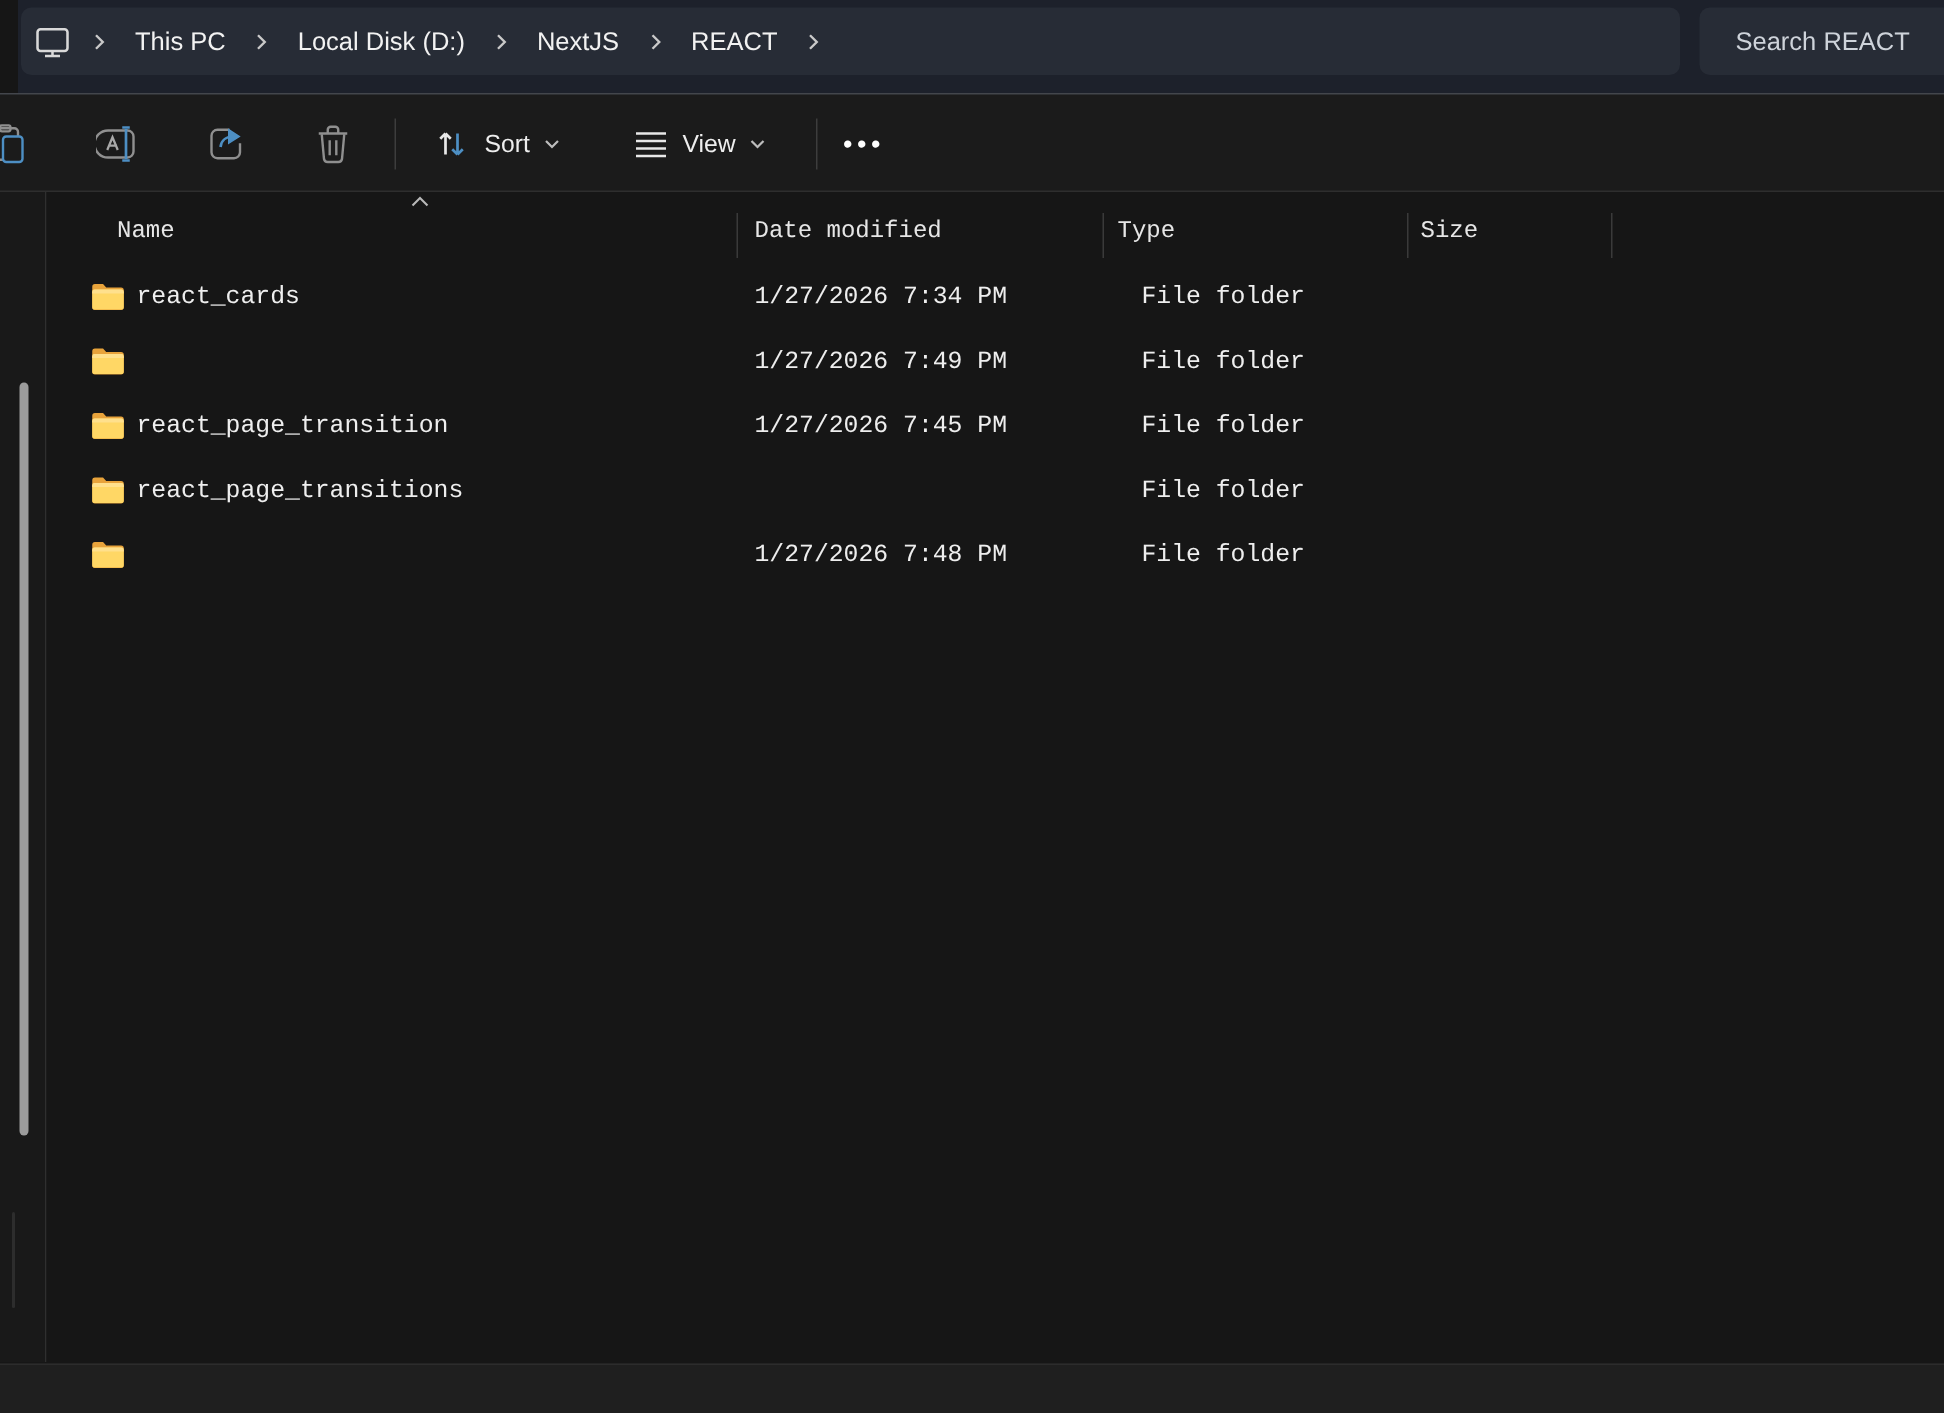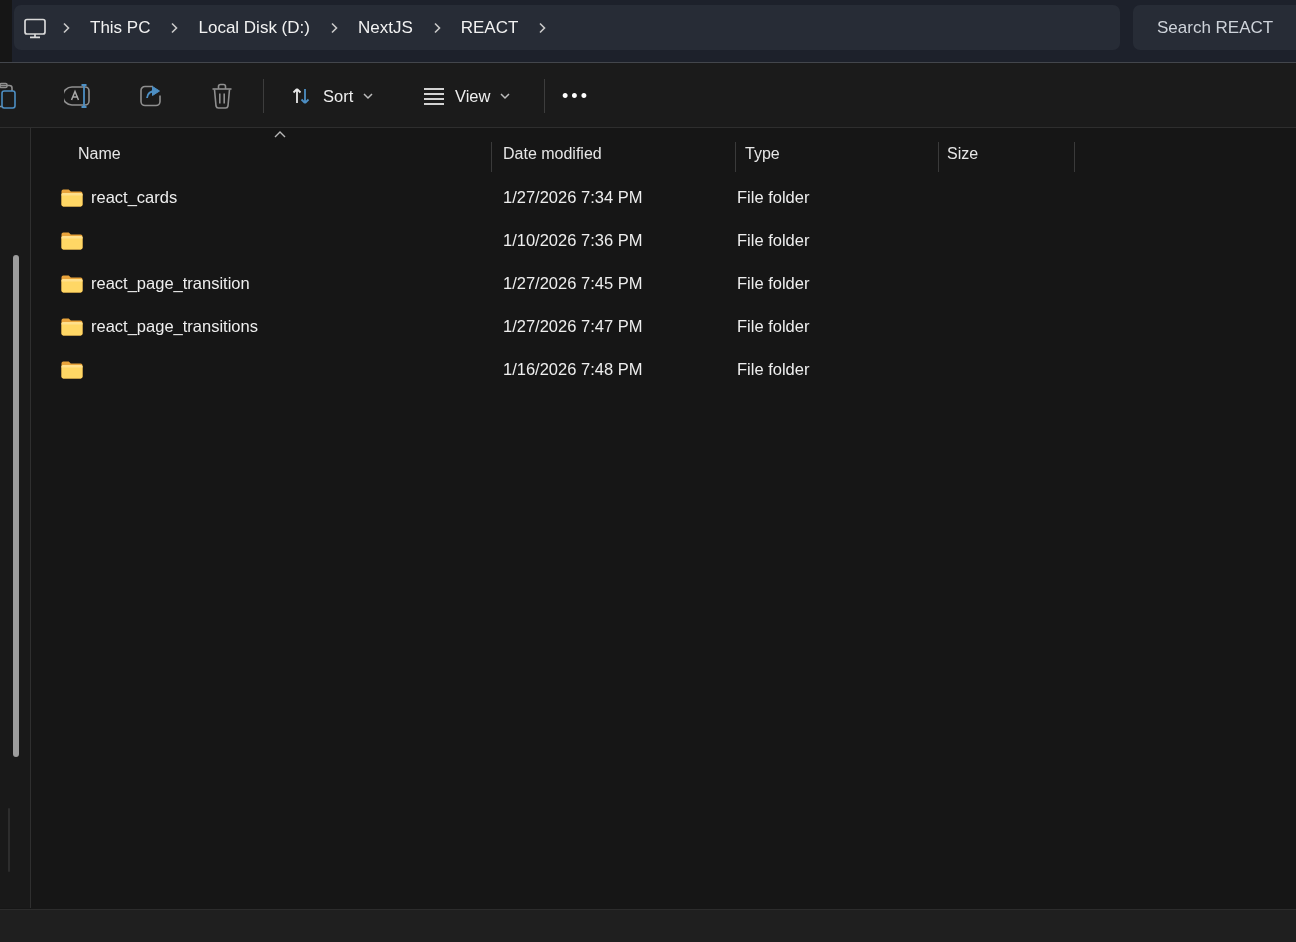--- a/index.html
+++ b/index.html
@@ -69,35 +69,36 @@
     position:absolute; left:13px; top:127px; width:6px; height:502px;
     background:#9c9c9c; border-radius:3px;
   }
   .nav-partial-item {
     position:absolute; left:8px; top:680px; width:2px; height:64px;
     background:#2d2d2d; border-radius:2px;
   }
   .listpane {
     position:absolute; left:31px; top:128px; width:1265px; height:780px;
     background:#161616;
+    font-family:Liberation Mono, monospace;
   }
   .sort-caret {
     position:absolute; left:241px; top:1px; width:16px; height:10px;
     color:#b9b9b9;
   }
   .col-header-row { position:absolute; left:0; top:10px; width:1265px; height:36px; }
   .col-sep { position:absolute; top:4px; width:1px; height:30px; background:#3a3a3a; }
   .col-label { position:absolute; top:7px; font-size:16px; color:#e6e6e6; white-space:nowrap; }
   .file-list { position:absolute; left:0; top:48px; width:1265px; }
   .file-row { position:relative; height:43px; }
   .cell { position:absolute; top:0; height:43px; display:flex; align-items:center; font-size:16.5px; color:#eeeeee; white-space:nowrap; }
   .cell-icon { left:29px; width:26px; }
   .cell-name { left:60px; }
   .cell-date { left:472px; }
-  .cell-type { left:706px;text-align:right; }
+  .cell-type { left:730px;text-align:right; }
   
   .statusbar {
     position:absolute; left:0; top:909px; width:1296px; height:33px;
     background:#1f1f1f; border-top:1px solid #2c2c2c;
   }
   svg { display:block; }
 </style>
 </head>
 <body>
 
@@ -271,21 +272,21 @@
   </div>
 
   <div class="file-row">
     <span class="cell cell-icon">
       <svg width="24" height="20" viewBox="0 0 24 20">
         <path d="M1.5 3.2 a1.8 1.8 0 0 1 1.8 -1.8 h5.4 l2.1 2.2 h9.9 a1.8 1.8 0 0 1 1.8 1.8 v11.4 a1.8 1.8 0 0 1 -1.8 1.8 h-17.4 a1.8 1.8 0 0 1 -1.8 -1.8 Z" fill="#e8a33b"></path>
         <path d="M1.5 6.6 a1.6 1.6 0 0 1 1.6 -1.6 h17.8 a1.6 1.6 0 0 1 1.6 1.6 v10 a1.8 1.8 0 0 1 -1.8 1.8 h-17.4 a1.8 1.8 0 0 1 -1.8 -1.8 Z" fill="#ffd765"></path>
         <path d="M1.5 6.6 a1.6 1.6 0 0 1 1.6 -1.6 h17.8 a1.6 1.6 0 0 1 1.6 1.6 v1 h-21 Z" fill="#ffe08c"></path>
       </svg>
     </span>
-    <span class="cell cell-date">1/10/2026 7:36 PM</span>
+    <span class="cell cell-date">1/27/2026 7:49 PM</span>
     <span class="cell cell-type">File folder</span>
   </div>
 
   <div class="file-row">
     <span class="cell cell-icon">
       <svg width="24" height="20" viewBox="0 0 24 20">
         <path d="M1.5 3.2 a1.8 1.8 0 0 1 1.8 -1.8 h5.4 l2.1 2.2 h9.9 a1.8 1.8 0 0 1 1.8 1.8 v11.4 a1.8 1.8 0 0 1 -1.8 1.8 h-17.4 a1.8 1.8 0 0 1 -1.8 -1.8 Z" fill="#e8a33b"></path>
         <path d="M1.5 6.6 a1.6 1.6 0 0 1 1.6 -1.6 h17.8 a1.6 1.6 0 0 1 1.6 1.6 v10 a1.8 1.8 0 0 1 -1.8 1.8 h-17.4 a1.8 1.8 0 0 1 -1.8 -1.8 Z" fill="#ffd765"></path>
         <path d="M1.5 6.6 a1.6 1.6 0 0 1 1.6 -1.6 h17.8 a1.6 1.6 0 0 1 1.6 1.6 v1 h-21 Z" fill="#ffe08c"></path>
       </svg>
@@ -297,31 +298,30 @@
 
   <div class="file-row">
     <span class="cell cell-icon">
       <svg width="24" height="20" viewBox="0 0 24 20">
         <path d="M1.5 3.2 a1.8 1.8 0 0 1 1.8 -1.8 h5.4 l2.1 2.2 h9.9 a1.8 1.8 0 0 1 1.8 1.8 v11.4 a1.8 1.8 0 0 1 -1.8 1.8 h-17.4 a1.8 1.8 0 0 1 -1.8 -1.8 Z" fill="#e8a33b"></path>
         <path d="M1.5 6.6 a1.6 1.6 0 0 1 1.6 -1.6 h17.8 a1.6 1.6 0 0 1 1.6 1.6 v10 a1.8 1.8 0 0 1 -1.8 1.8 h-17.4 a1.8 1.8 0 0 1 -1.8 -1.8 Z" fill="#ffd765"></path>
         <path d="M1.5 6.6 a1.6 1.6 0 0 1 1.6 -1.6 h17.8 a1.6 1.6 0 0 1 1.6 1.6 v1 h-21 Z" fill="#ffe08c"></path>
       </svg>
     </span>
     <span class="cell cell-name">react_page_transitions</span>
-    <span class="cell cell-date">1/27/2026 7:47 PM</span>
-    <span class="cell cell-type">File folder</span>
-  </div>
-
-  <div class="file-row">
-    <span class="cell cell-icon">
-      <svg width="24" height="20" viewBox="0 0 24 20">
-        <path d="M1.5 3.2 a1.8 1.8 0 0 1 1.8 -1.8 h5.4 l2.1 2.2 h9.9 a1.8 1.8 0 0 1 1.8 1.8 v11.4 a1.8 1.8 0 0 1 -1.8 1.8 h-17.4 a1.8 1.8 0 0 1 -1.8 -1.8 Z" fill="#e8a33b"></path>
-        <path d="M1.5 6.6 a1.6 1.6 0 0 1 1.6 -1.6 h17.8 a1.6 1.6 0 0 1 1.6 1.6 v10 a1.8 1.8 0 0 1 -1.8 1.8 h-17.4 a1.8 1.8 0 0 1 -1.8 -1.8 Z" fill="#ffd765"></path>
-        <path d="M1.5 6.6 a1.6 1.6 0 0 1 1.6 -1.6 h17.8 a1.6 1.6 0 0 1 1.6 1.6 v1 h-21 Z" fill="#ffe08c"></path>
-      </svg>
-    </span>
-    <span class="cell cell-date">1/16/2026 7:48 PM</span>
+    <span class="cell cell-type">File folder</span>
+  </div>
+
+  <div class="file-row">
+    <span class="cell cell-icon">
+      <svg width="24" height="20" viewBox="0 0 24 20">
+        <path d="M1.5 3.2 a1.8 1.8 0 0 1 1.8 -1.8 h5.4 l2.1 2.2 h9.9 a1.8 1.8 0 0 1 1.8 1.8 v11.4 a1.8 1.8 0 0 1 -1.8 1.8 h-17.4 a1.8 1.8 0 0 1 -1.8 -1.8 Z" fill="#e8a33b"></path>
+        <path d="M1.5 6.6 a1.6 1.6 0 0 1 1.6 -1.6 h17.8 a1.6 1.6 0 0 1 1.6 1.6 v10 a1.8 1.8 0 0 1 -1.8 1.8 h-17.4 a1.8 1.8 0 0 1 -1.8 -1.8 Z" fill="#ffd765"></path>
+        <path d="M1.5 6.6 a1.6 1.6 0 0 1 1.6 -1.6 h17.8 a1.6 1.6 0 0 1 1.6 1.6 v1 h-21 Z" fill="#ffe08c"></path>
+      </svg>
+    </span>
+    <span class="cell cell-date">1/27/2026 7:48 PM</span>
     <span class="cell cell-type">File folder</span>
   </div>
 </div>
 </div>
 
 <div class="statusbar"></div>
 
 </body></html>

